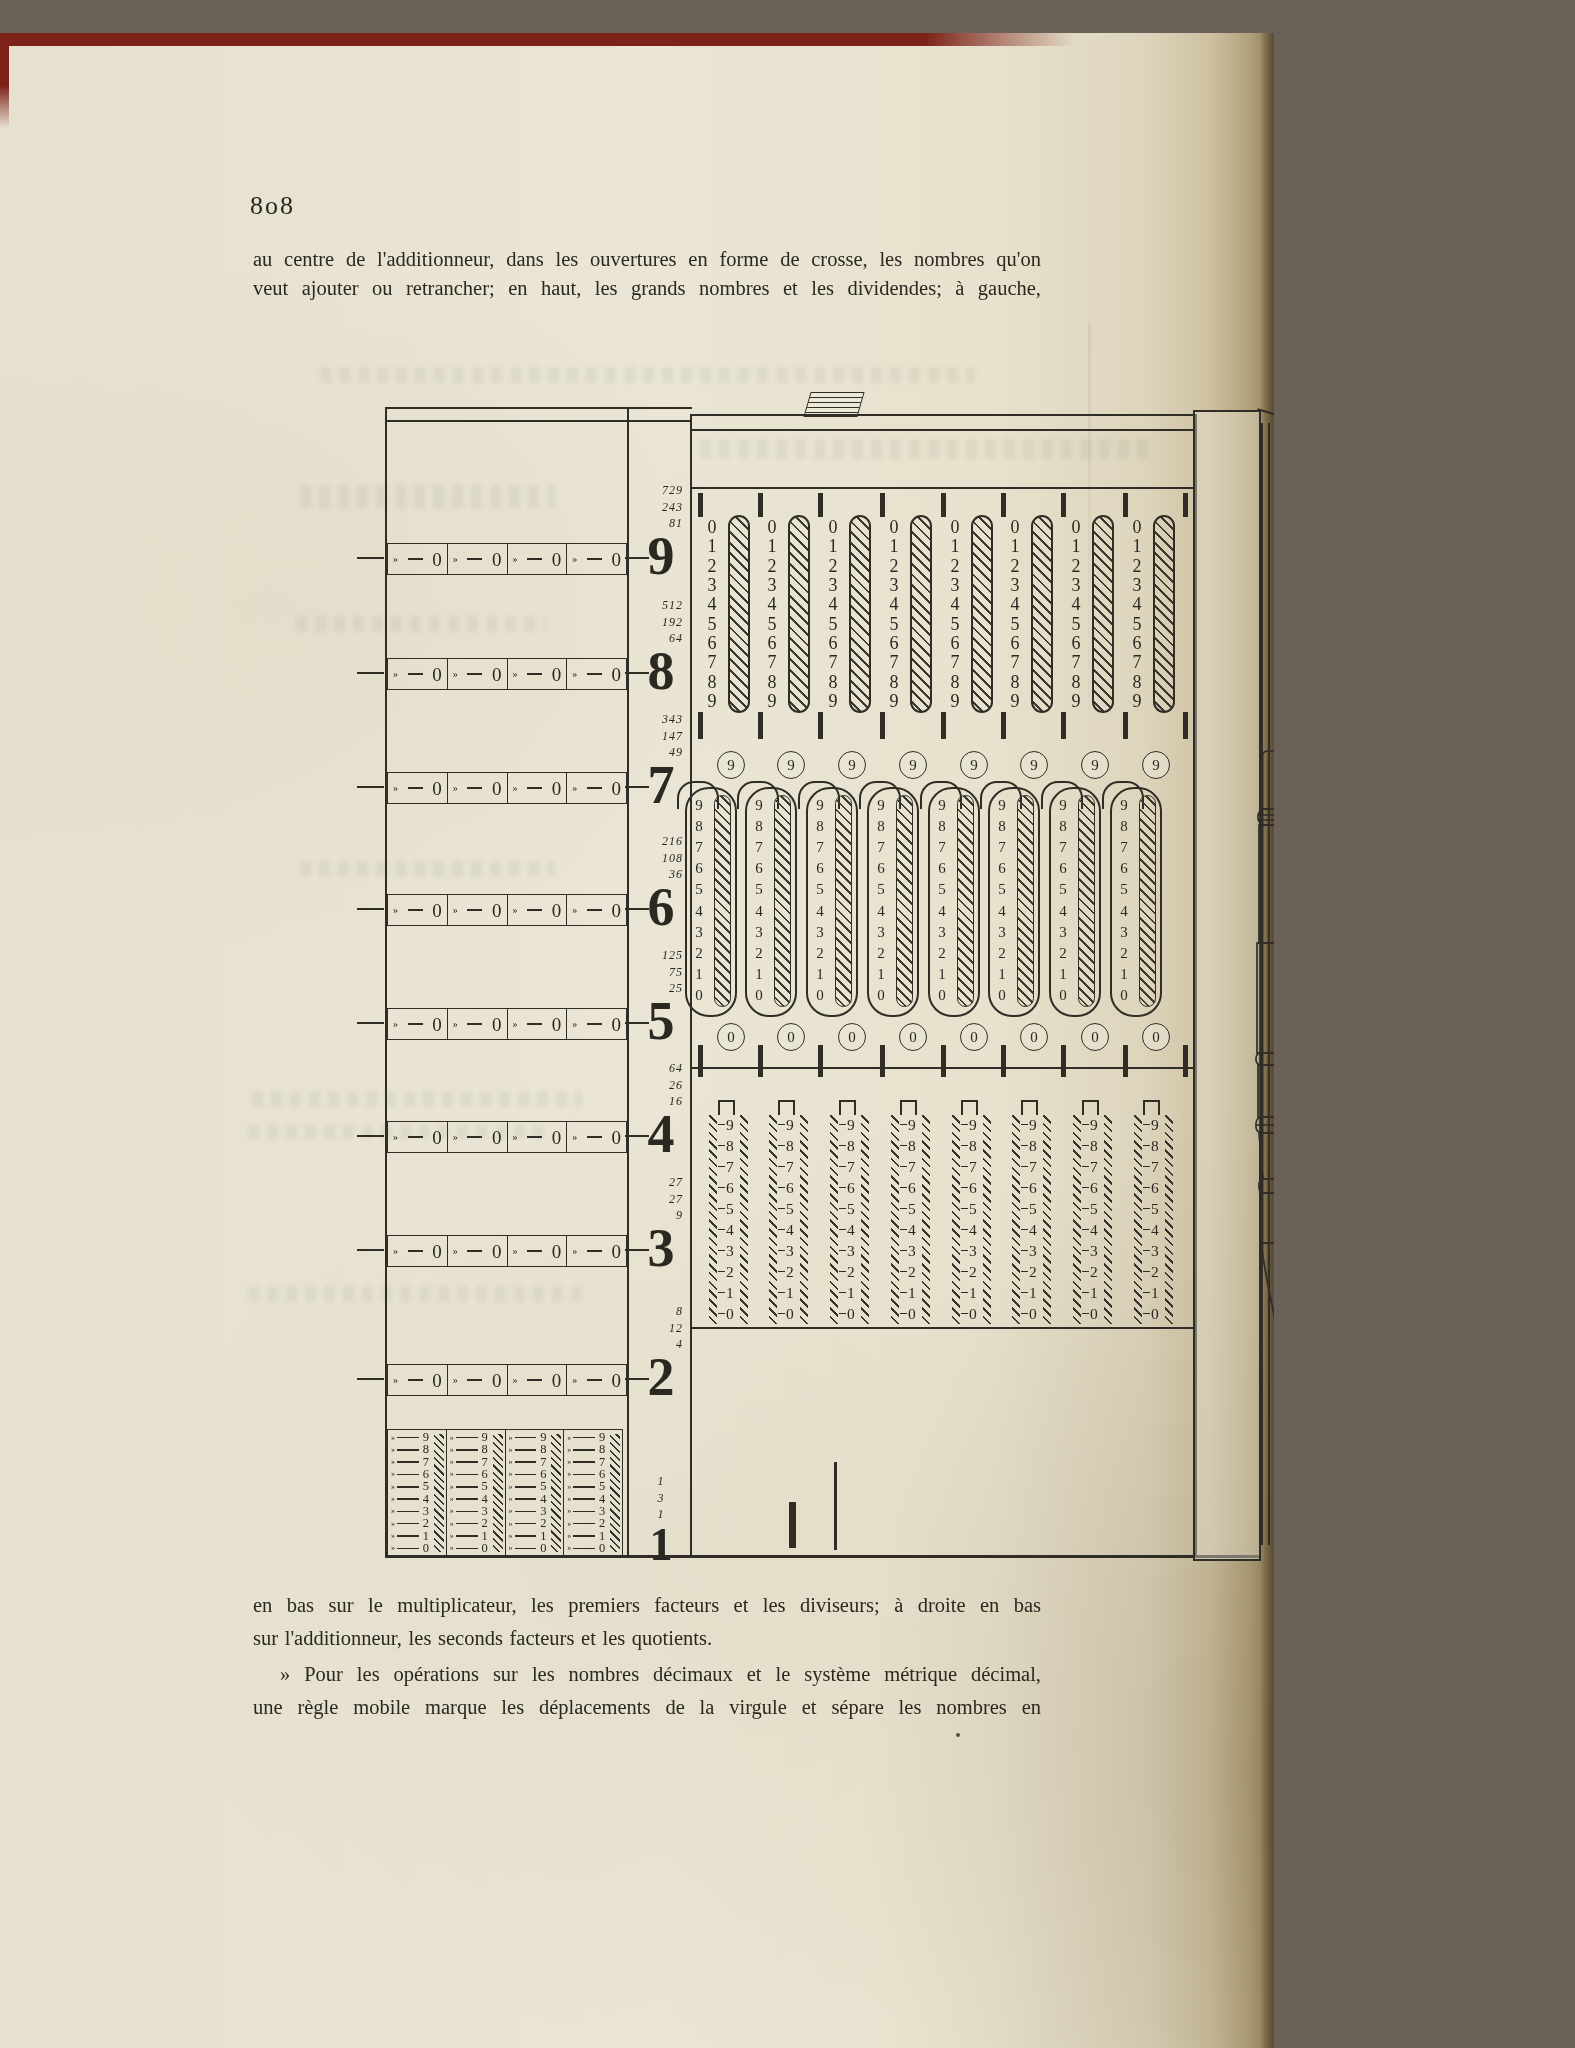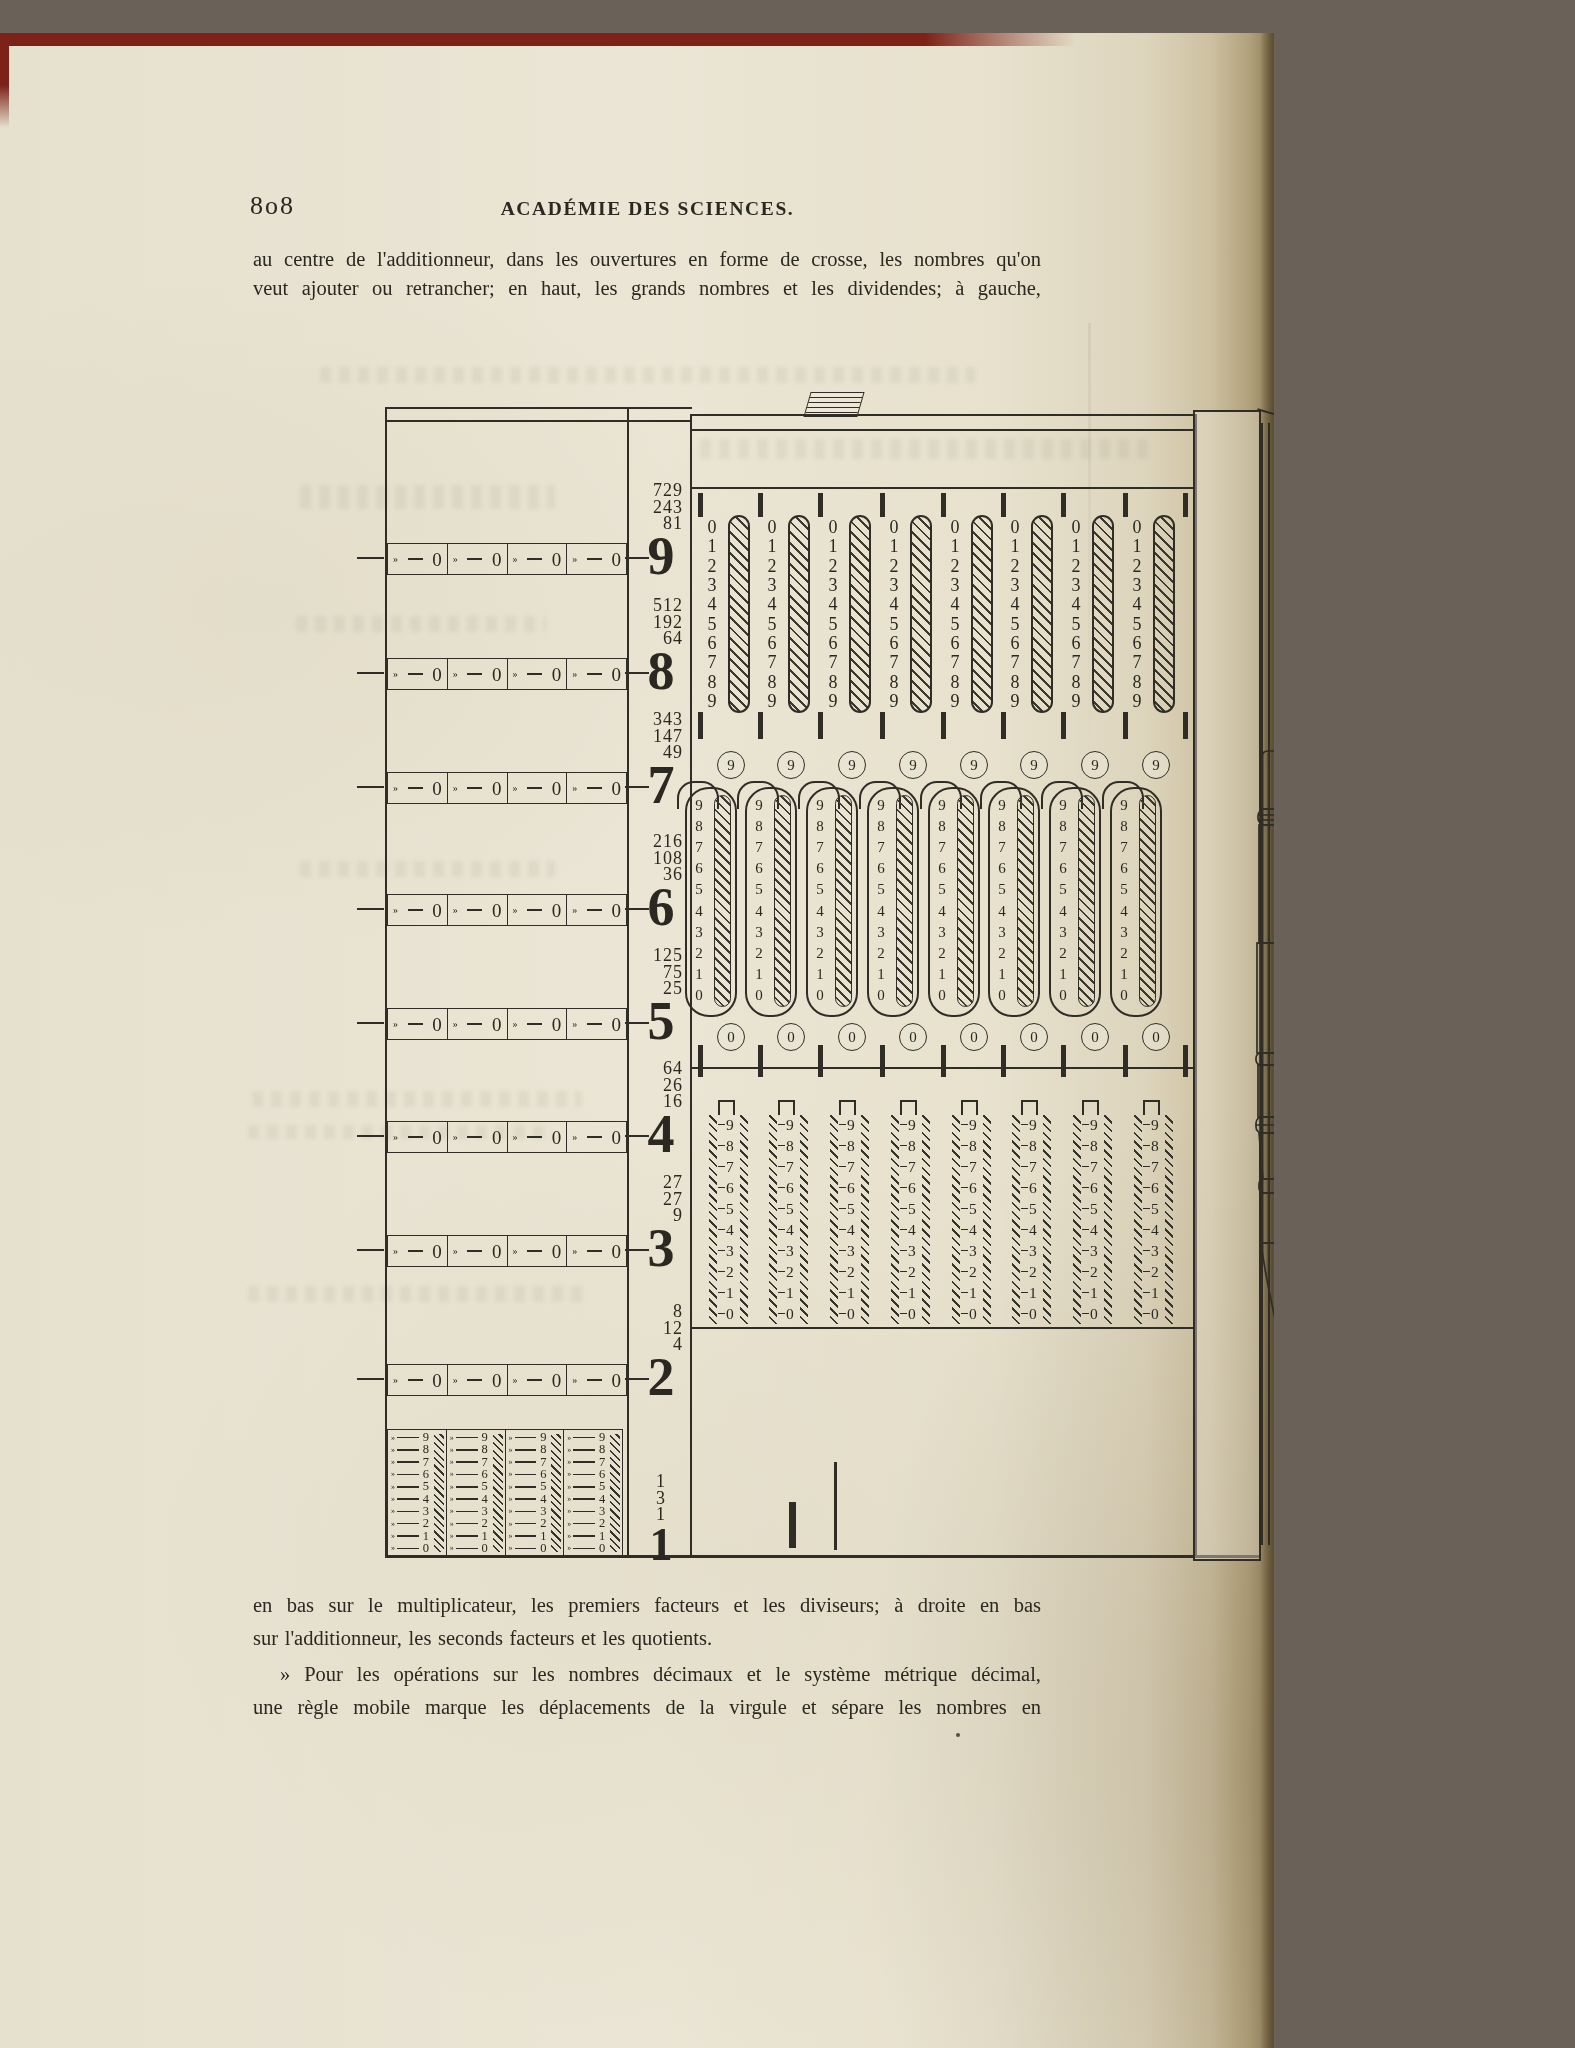--- a/index.html
+++ b/index.html
@@ -52,21 +52,21 @@
   .adder-cell{flex:1;display:flex;align-items:center;justify-content:space-between;
     padding:0 5px;border-right:1.4px solid #2f2d26;}
   .adder-cell:last-child{border-right:none;}
   .cmark{font-size:10px;line-height:10px;}
   .cdash{width:15px;height:2.2px;background:#2f2d26;}
   .czero{font-size:19px;line-height:19px;}
   
   #digit-strip{position:absolute;left:242px;top:2px;width:63px;height:1148px;
     border-left:2.3px solid #2f2d26;}
   .powers{position:absolute;right:9px;width:52px;text-align:right;
-    font-size:18px;line-height:16.5px;letter-spacing:1px;}
+    font-size:12px;line-height:16.5px;letter-spacing:1px;font-style:italic;}
   .big-digit{position:absolute;right:5px;width:52px;text-align:center;
     font-size:54px;line-height:64px;font-weight:700;}
   .powers.unit{right:18px;text-align:center;width:26px;}
   .big-digit.unit-one{font-size:46px;}
   
   #mult-box{position:absolute;left:2px;top:1024px;width:234px;height:126px;
     border:1.8px solid #2f2d26;display:flex;}
   .mult-col{flex:1;position:relative;border-right:1.4px solid #2f2d26;}
   .mult-col:last-child{border-right:none;}
   .mult-rows{position:absolute;left:3px;right:15px;top:2px;bottom:2px;
@@ -150,21 +150,20 @@
   <div class="g" style="left:300px;top:828px;width:255px;height:16px"></div>
   <div class="g" style="left:252px;top:1058px;width:330px;height:16px"></div>
   <div class="g" style="left:248px;top:1092px;width:300px;height:14px"></div>
   <div class="g" style="left:248px;top:1253px;width:335px;height:16px"></div>
   <div class="g" style="left:1290px;top:700px;width:170px;height:15px"></div>
   <div class="g" style="left:1290px;top:958px;width:168px;height:15px"></div>
   <div class="g" style="left:1298px;top:1238px;width:158px;height:15px"></div>
   <div class="g" style="left:1285px;top:1438px;width:178px;height:15px"></div>
 
   <div class="pageno">8o8</div>
-  <div class="runtitle">ACADÉMIE DES SCIENCES.</div>
 
   <div class="para para-top">
     <div class="jl">au centre de l'additionneur, dans les ouvertures en forme de crosse, les nombres qu'on</div>
     <div class="jl">veut ajouter ou retrancher; en haut, les grands nombres et les dividendes; à gauche,</div>
   </div>
 
   <div id="machine">
     <div class="vline left-edge"></div>
     <div class="hline lp-top1"></div>
     <div class="hline lp-top2"></div>

